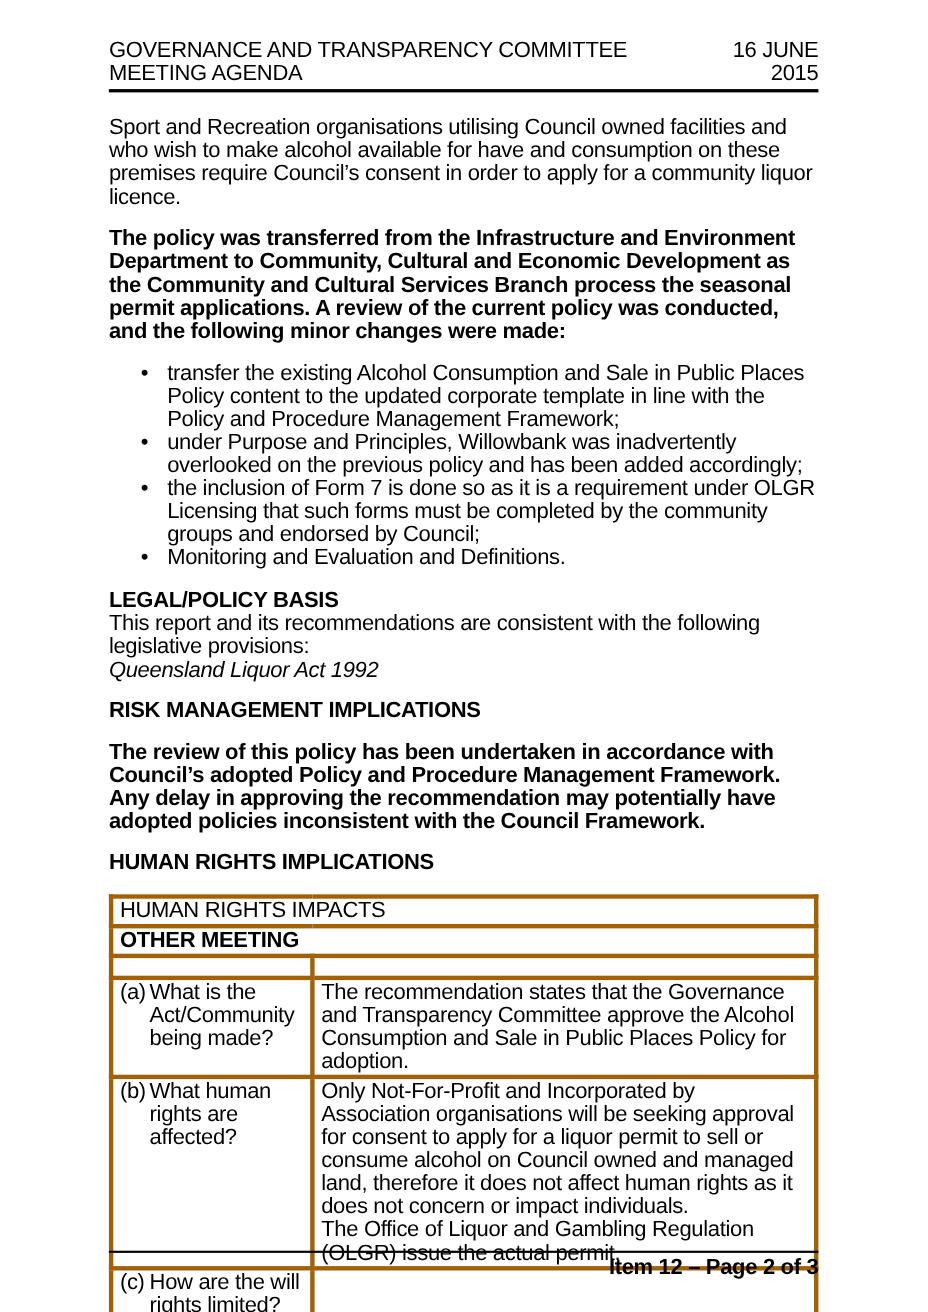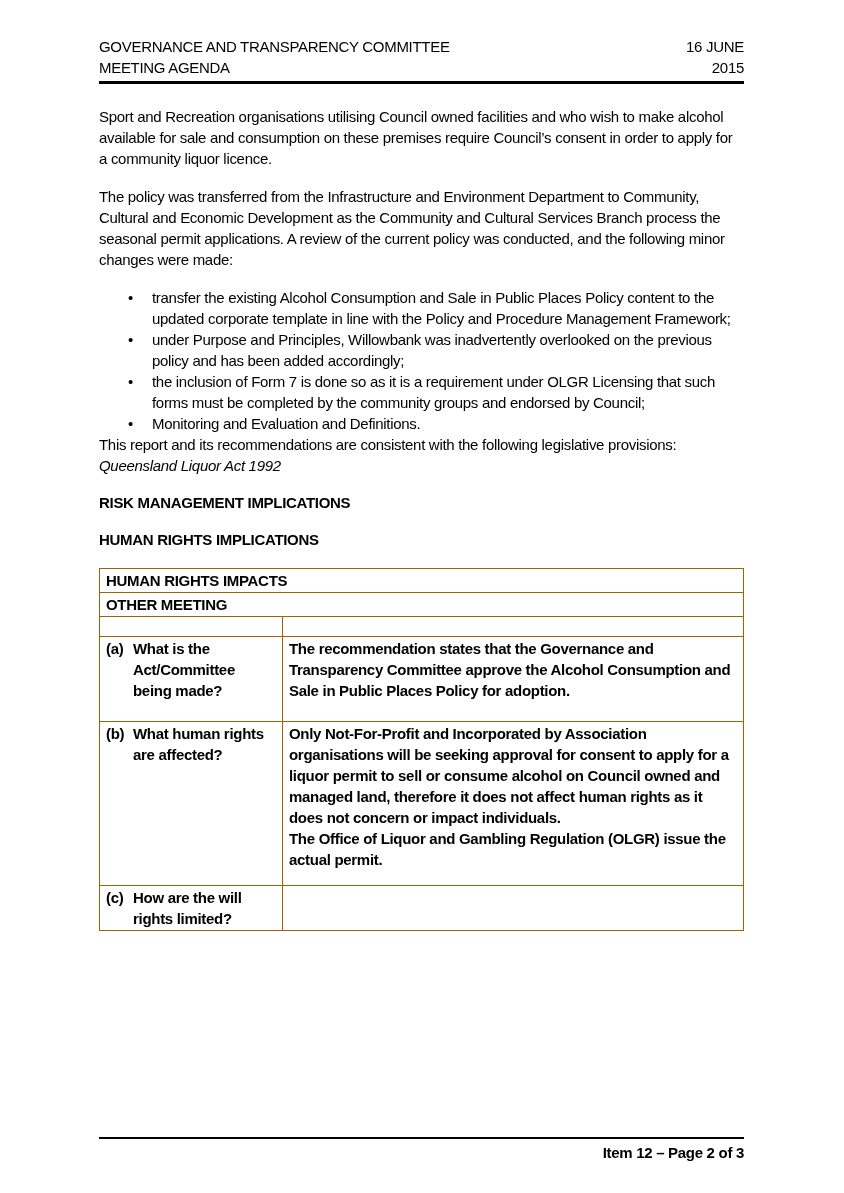--- a/index.html
+++ b/index.html
@@ -6,57 +6,56 @@
   html, body { background: #ffffff; }
   body {
     width: 844px; height: 1193px;
     font-family: "Liberation Sans", sans-serif;
     color: #000;
   }
   .page {
     position: relative;
     width: 844px; height: 1193px;
     background: #fff;
-    font-size: 15px;
+    font-size: 20px;
     line-height: 21px;
     letter-spacing: -0.3px;
     overflow: hidden;
   }
   .content { margin-left: 99px; margin-right: 100px; }
 
   
   .hdr { padding-top: 36px; }
   .hdr-row { display: flex; justify-content: space-between; }
   .hdr-rule { border-top: 3px solid #000; margin-top: 3px; }
 
   
   .para-first { margin-top: 22px; }
-  .para { margin-top: 17px; }
+  .para { margin-top: 17px; font-weight: bold; }
   .heading { font-weight: bold; }
   .heading-legal { margin-top: 18px; }
   .heading-gap { margin-top: 16px; }
   .italic { font-style: italic; }
 
   ul.changes { margin-top: 17px; list-style: none; }
   ul.changes li { position: relative; padding-left: 53px; }
   ul.changes li::before {
     content: "\2022";
     position: absolute; left: 29px; top: 0;
   }
 
   
   table.hr-table {
     width: 100%; margin-top: 18px;
     border-collapse: collapse; table-layout: fixed;
   }
   table.hr-table td {
-    border: 1px solid #a16207;
+    border: 4px solid #a16207;
     vertical-align: top;
     padding: 1px 8px 1px 6px;
-    font-weight: bold;
   }
   tr.r-h td   { height: 22px; }
   tr.r-gap td { height: 20px; }
   tr.r-a td   { height: 85px; }
   tr.r-b td   { height: 164px; }
   tr.r-c td   { height: 42px; }
   .bold { font-weight: bold; }
   .lbl-wrap { display: flex; }
   .lbl-wrap .num { width: 27px; flex: none; }
   .lbl-wrap .lbl { flex: 1; }
@@ -82,34 +81,36 @@
       <span>16 JUNE</span>
     </div>
     <div class="hdr-row">
       <span>MEETING AGENDA</span>
       <span>2015</span>
     </div>
     <div class="hdr-rule"></div>
   </div>
 
   <div class="content">
-    <p class="para-first">Sport and Recreation organisations utilising Council owned facilities and who wish to make alcohol available for sale and consumption on these premises require Council’s consent in order to apply for a community liquor licence.</p>
+    <p class="para-first">Sport and Recreation organisations utilising Council owned facilities and who wish to make alcohol available for have and consumption on these premises require Council’s consent in order to apply for a community liquor licence.</p>
     <p class="para">The policy was transferred from the Infrastructure and Environment Department to Community, Cultural and Economic Development as the Community and Cultural Services Branch process the seasonal permit applications. A review of the current policy was conducted, and the following minor changes were made:</p>
 
     <ul class="changes">
       <li>transfer the existing Alcohol Consumption and Sale in Public Places Policy content to the updated corporate template in line with the Policy and Procedure Management Framework;</li>
       <li>under Purpose and Principles, Willowbank was inadvertently overlooked on the previous policy and has been added accordingly;</li>
       <li>the inclusion of Form 7 is done so as it is a requirement under OLGR Licensing that such forms must be completed by the community groups and endorsed by Council;</li>
       <li>Monitoring and Evaluation and Definitions.</li>
     </ul>
 
+    <div class="heading heading-legal">LEGAL/POLICY BASIS</div>
     <p>This report and its recommendations are consistent with the following legislative provisions:</p>
     <p class="italic">Queensland Liquor Act 1992</p>
 
     <div class="heading heading-gap">RISK MANAGEMENT IMPLICATIONS</div>
+    <p class="para">The review of this policy has been undertaken in accordance with Council’s adopted Policy and Procedure Management Framework. Any delay in approving the recommendation may potentially have adopted policies inconsistent with the Council Framework.</p>
 
     <div class="heading heading-gap">HUMAN RIGHTS IMPLICATIONS</div>
 
     <table class="hr-table">
       <colgroup>
           <col style="width:183px">
           <col>
         </colgroup>
       <tbody>
           <tr class="r-h">
@@ -119,21 +120,21 @@
         <td colspan="2" class="bold">OTHER MEETING</td>
       </tr>
       <tr class="r-gap">
         <td></td>
         <td></td>
       </tr>
       <tr class="r-a">
         <td>
           <div class="lbl-wrap">
             <span class="num">(a)</span>
-            <span class="lbl">What is the Act/Committee being made?</span>
+            <span class="lbl">What is the Act/Community being made?</span>
           </div>
         </td>
         <td class="val">
           <p>The recommendation states that the Governance and Transparency Committee approve the Alcohol Consumption and Sale in Public Places Policy for adoption.</p>
         </td>
       </tr>
       <tr class="r-b">
         <td>
           <div class="lbl-wrap">
             <span class="num">(b)</span>

